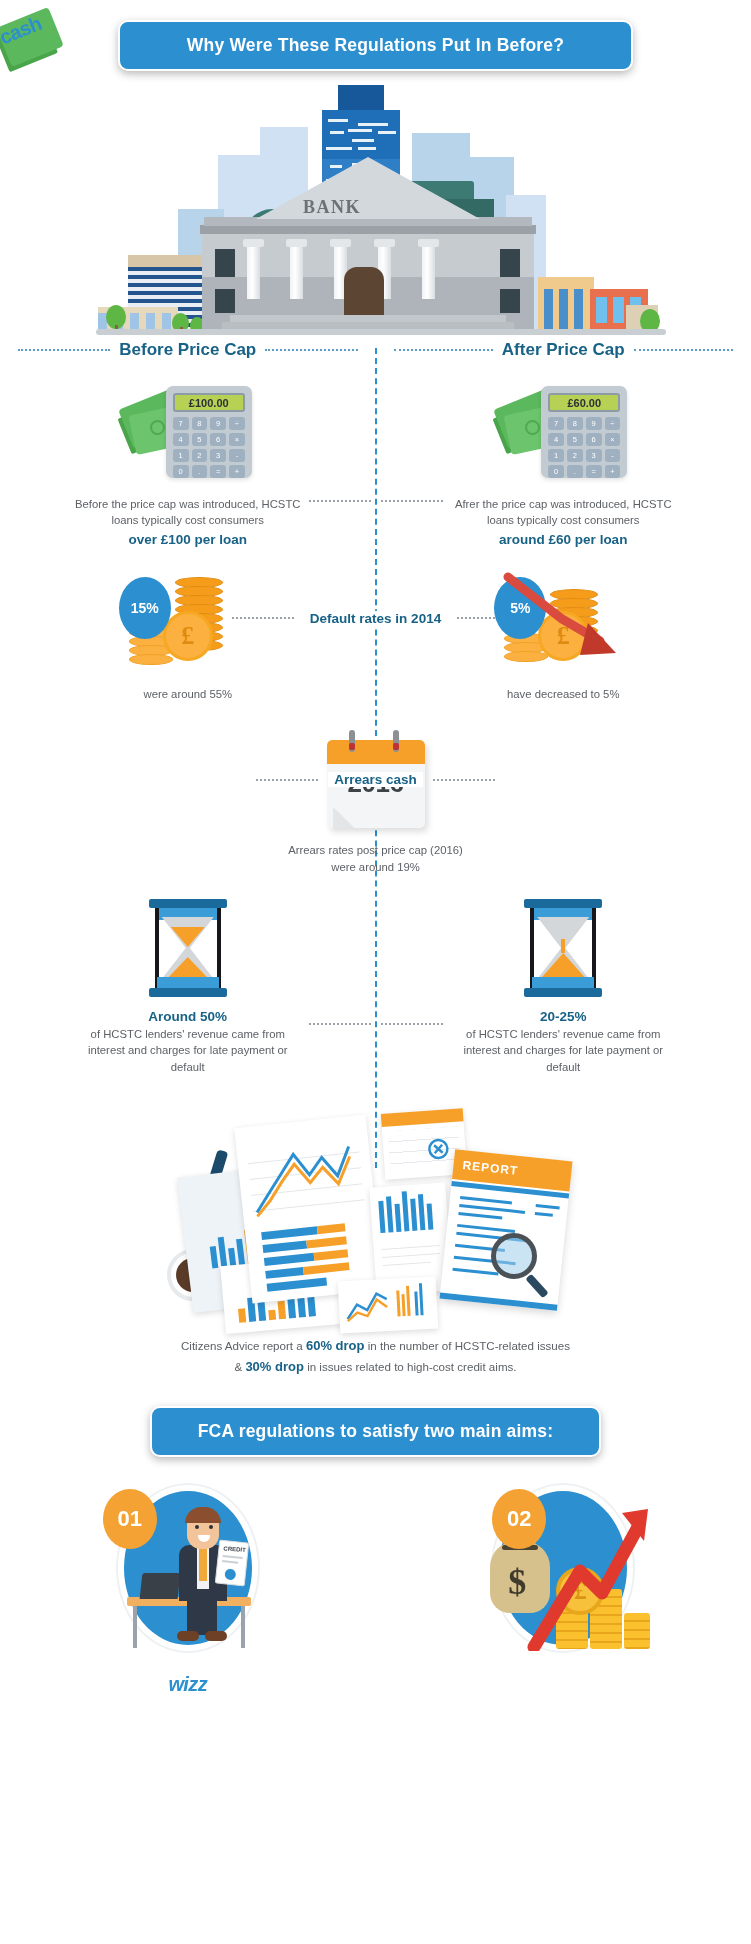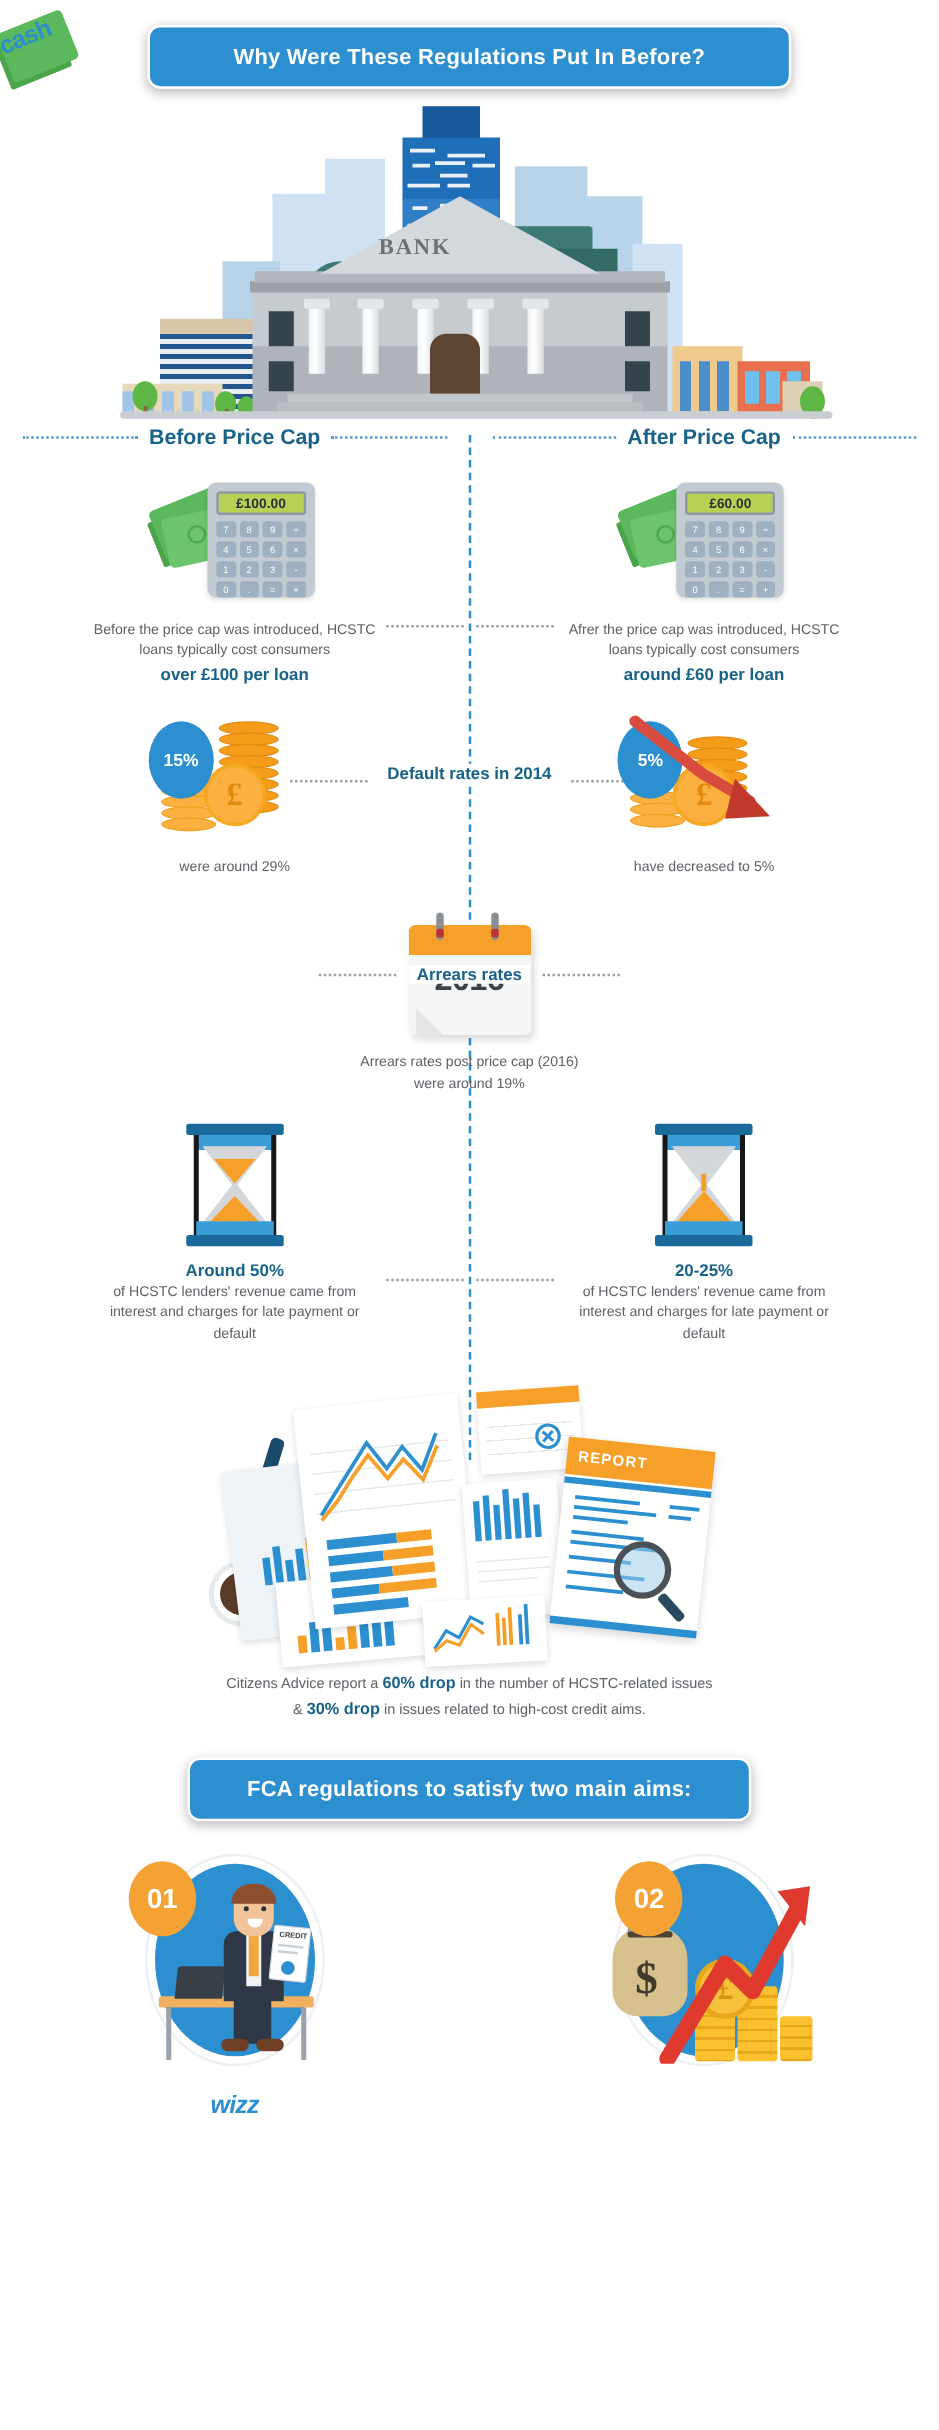--- a/index.html
+++ b/index.html
@@ -211,21 +211,21 @@
     <div class="trunk" style="left:180px;top:250px;height:7px;"></div>
     <div class="tree" style="left:190px;top:240px;width:14px;height:17px;"></div>
     <div class="tree" style="left:640px;top:232px;width:20px;height:24px;"></div>
     <div class="trunk" style="left:649px;top:252px;height:6px;"></div>
 
     <div class="bank-body-d" style="left:202px;top:196px;width:332px;height:58px;"></div>
     <div class="bank-body" style="left:202px;top:152px;width:332px;height:48px;"></div>
     <div style="position:absolute;left:200px;top:148px;width:336px;height:9px;background:#9ba1a7;"></div>
     <div style="position:absolute;left:204px;top:140px;width:328px;height:9px;background:#b2b8bd;"></div>
     <div class="pediment" style="left:256px;top:80px;"></div>
-    <div class="bank-label" style="left:303px;top:110px;">BANK</div>
+    <div class="bank-label" style="left:303px;top:120px;">BANK</div>
 
     <div class="col-cap" style="left:243px;top:162px;"></div>
     <div class="column" style="left:247px;top:170px;height:52px;"></div>
     <div class="col-cap" style="left:286px;top:162px;"></div>
     <div class="column" style="left:290px;top:170px;height:52px;"></div>
     <div class="col-cap" style="left:330px;top:162px;"></div>
     <div class="column" style="left:334px;top:170px;height:52px;"></div>
     <div class="col-cap" style="left:374px;top:162px;"></div>
     <div class="column" style="left:378px;top:170px;height:52px;"></div>
     <div class="col-cap" style="left:418px;top:162px;"></div>
@@ -340,21 +340,21 @@
         <div class="coin" style="left:62px;top:42px;"></div>
         <div class="coin" style="left:62px;top:51px;"></div>
         <div class="coin" style="left:62px;top:60px;"></div>
         <div class="coin" style="left:62px;top:69px;"></div>
         <div class="coin lt" style="left:16px;top:56px;width:44px;"></div>
         <div class="coin lt" style="left:16px;top:65px;width:44px;"></div>
         <div class="coin lt" style="left:16px;top:74px;width:44px;"></div>
         <div class="coin lt" style="left:16px;top:83px;width:44px;"></div>
         <div class="big-coin" style="left:50px;top:40px;">£</div>
       </div>
-      <div class="ctext" style="margin-top:10px;">were around 29%</div>
+      <div class="ctext" style="margin-top:10px;">were around 55%</div>
     </div>
     <div class="col">
       <div class="coins-wrap">
         <div class="pct-badge" style="left:6px;top:6px;">5%</div>
         <div class="coin" style="left:62px;top:18px;"></div>
         <div class="coin" style="left:62px;top:27px;"></div>
         <div class="coin" style="left:62px;top:36px;"></div>
         <div class="coin" style="left:62px;top:45px;"></div>
         <div class="coin" style="left:62px;top:54px;"></div>
         <div class="coin" style="left:62px;top:63px;"></div>
@@ -362,21 +362,21 @@
         <div class="coin lt" style="left:16px;top:71px;width:44px;"></div>
         <div class="coin lt" style="left:16px;top:80px;width:44px;"></div>
         <div class="big-coin" style="left:50px;top:40px;">£</div>
         <svg class="arrow-down" style="left:8px;top:0px;" width="140" height="100" viewBox="0 0 140 100">
           <path d="M12 6 L66 48 L104 70" stroke="#d94b3e" stroke-width="9" fill="none" stroke-linecap="round"></path>
           <path d="M92 52 L120 82 L84 84 Z" fill="#c0392b"></path>
         </svg>
       </div>
       <div class="ctext" style="margin-top:10px;">have decreased to 5%</div>
     </div>
-    <div class="mid-label" style="top:40px;align-items:flex-end;">
+    <div class="mid-label" style="top:40px;">
       <span class="dots"></span>
       <span class="txt">Default rates in 2014</span>
       <span class="dots"></span>
     </div>
   </div>
 
   <div class="row" style="margin-top:28px;">
     <div class="col">
       <div class="cal">
         <div class="cal-body">
@@ -388,21 +388,21 @@
             <i></i>
           </div>
         <div class="ring" style="left:72px;">
             <i></i>
           </div>
       </div>
       <div class="ctext" style="margin-top:12px;max-width:175px;">Arrears rates post price cap (2016) were around 19%</div>
     </div>
     <div class="mid-label" style="top:42px;">
       <span class="dots"></span>
-      <span class="txt">Arrears rates</span>
+      <span class="txt">Arrears cash</span>
       <span class="dots"></span>
     </div>
   </div>
 
   <div class="row" style="margin-top:24px;">
     <div class="col">
       <div class="hg">
         <div class="hg-cap" style="top:0;"></div>
         <div class="hg-in" style="top:9px;height:12px;"></div>
         <div class="hg-post" style="left:6px;"></div>

